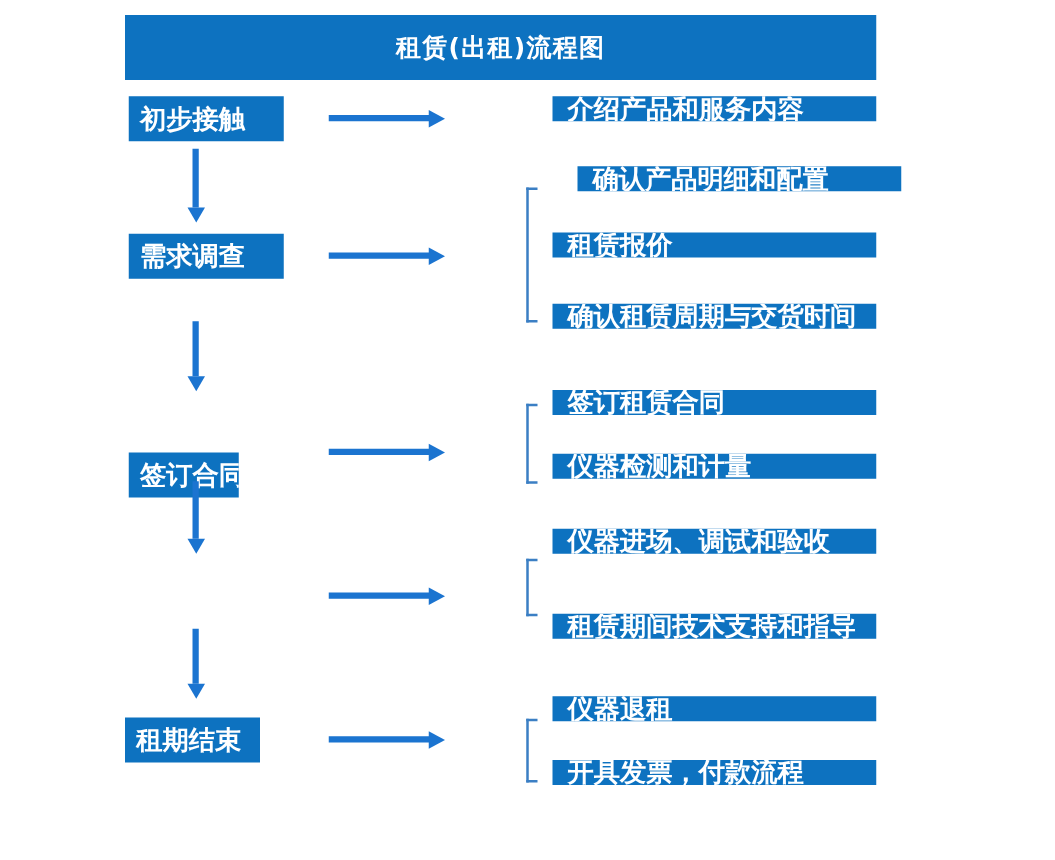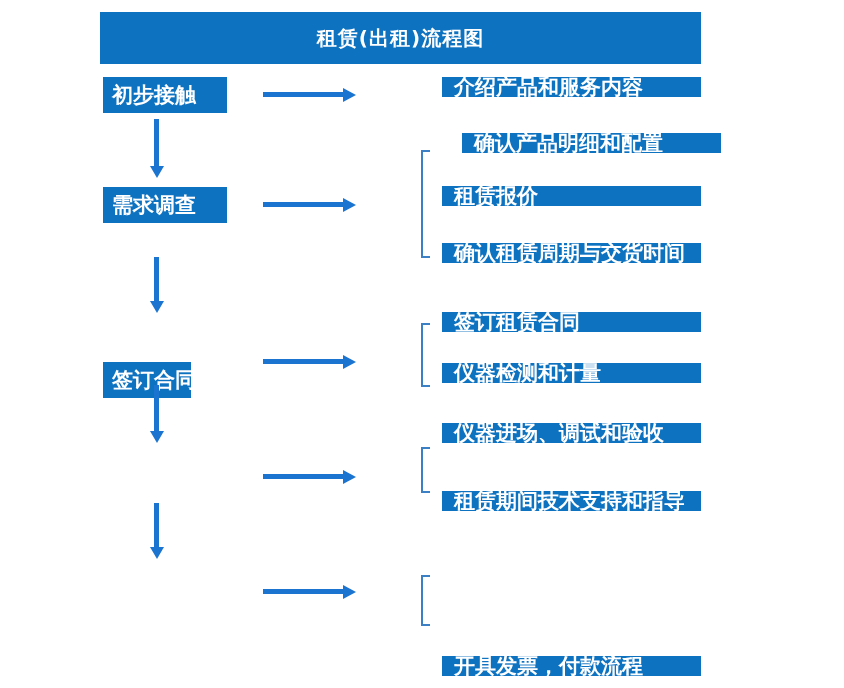--- a/index.html
+++ b/index.html
@@ -87,20 +87,21 @@
 </head>
 <body>
 
 <div class="canvas">
 
   <div class="title-bar">租赁(出租)流程图</div>
 
   <div class="box stage" style="left:103px; top:77px;  width:124px; height:36px;">初步接触</div>
   <div class="box stage" style="left:103px; top:187px; width:124px; height:36px;">需求调查</div>
   <div class="box stage" style="left:103px; top:362px; width:88px; height:36px;">签订合同</div>
+  <div class="box stage" style="left:100px; top:574px; width:108px; height:36px;">租期结束</div>
 
   <div class="v-arrow" style="top:119px; height:47px;"></div>
   <div class="v-arrow" style="top:257px; height:44px;"></div>
   <div class="v-arrow" style="top:385px; height:46px;"></div>
   <div class="v-arrow" style="top:503px; height:44px;"></div>
 
   <div class="h-arrow" style="top:92px;"></div>
   <div class="h-arrow" style="top:202px;"></div>
   <div class="h-arrow" style="top:359px;"></div>
   <div class="h-arrow" style="top:474px;"></div>
@@ -112,15 +113,16 @@
   <div class="bracket" style="top:575px; height:51px;"></div>
 
   <div class="box detail" style="top:77px;">介绍产品和服务内容</div>
   <div class="box detail" style="top:133px;margin-left:20px;">确认产品明细和配置</div>
   <div class="box detail" style="top:186px;">租赁报价</div>
   <div class="box detail" style="top:243px;">确认租赁周期与交货时间</div>
   <div class="box detail" style="top:312px;font-family:Liberation Mono, monospace;">签订租赁合同</div>
   <div class="box detail" style="top:363px;">仪器检测和计量</div>
   <div class="box detail" style="top:491px;">租赁期间技术支持和指导</div>
   <div class="box detail" style="top:423px;">仪器进场、调试和验收</div>
-  <div class="box detail" style="top:608px;margin-top:48px;">开具发票，付款流程</div>
+  <div class="box detail" style="top:557px;">仪器退租</div>
+  <div class="box detail" style="top:608px;">开具发票，付款流程</div>
 
 </div>
 
 </body></html>

